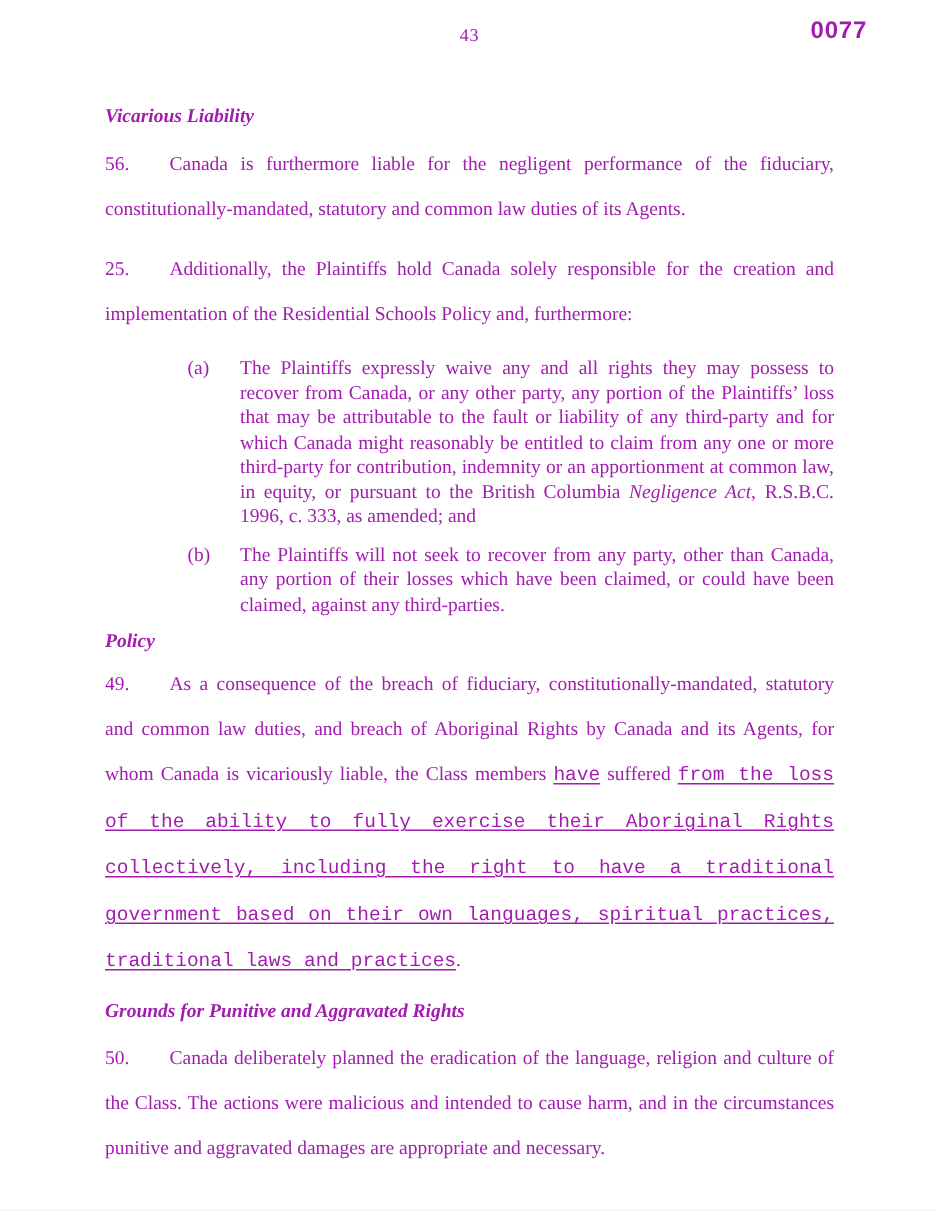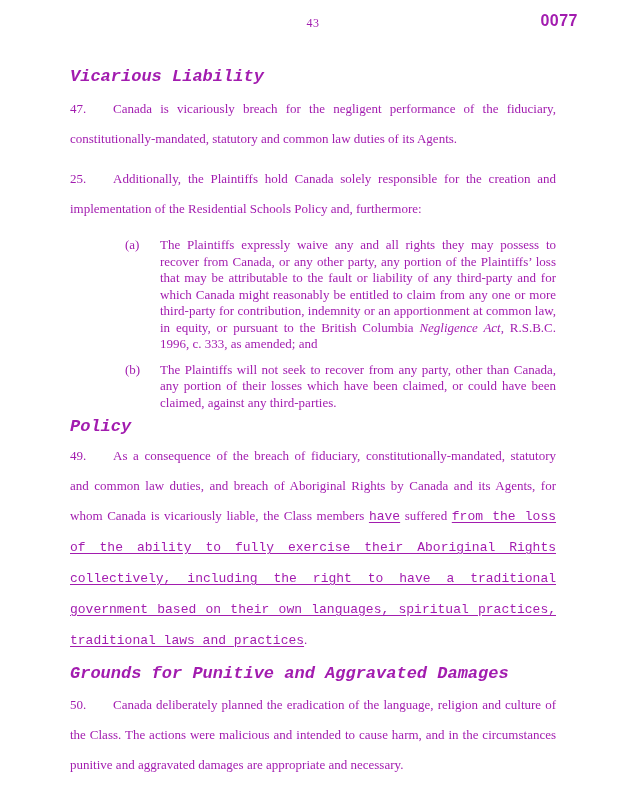--- a/index.html
+++ b/index.html
@@ -33,24 +33,23 @@
     right: -22px;
     top: 0;
     font-family: "Liberation Sans", "DejaVu Sans", sans-serif;
     font-weight: bold;
     font-size: 16px;
     letter-spacing: 0.5px;
   }
   .heading {
     font-weight: bold;
     font-style: italic;
-    font-size: 17px;
+    font-size: 13px;
     margin: 0;
     line-height: 17px;
-    font-family: Liberation Mono, monospace;
   }
   .h-vicarious { margin-top: 36px; }
   .h-damages   { margin-top: 7px; }
   .h-punitive  { margin-top: 9px; }
   .para {
     margin: 0;
     text-align: justify;
     line-height: 30px;
   }
   .p47 { margin-top: 9px; }
@@ -84,35 +83,35 @@
 
 <div class="page">
 
   <div class="header-row">
     <span class="pageno">43</span>
     <span class="stamp">0077</span>
   </div>
 
   <h2 class="heading h-vicarious">Vicarious Liability</h2>
 
-  <p class="para p47"><span class="num">47.</span><span>Canada is vicariously breach for the negligent performance of the fiduciary, constitutionally-mandated, statutory and common law duties of its Agents.</span></p>
+  <p class="para p47"><span class="num">56.</span><span>Canada is furthermore liable for the negligent performance of the fiduciary, constitutionally-mandated, statutory and common law duties of its Agents.</span></p>
 
   <p class="para p48"><span class="num">25.</span><span>Additionally, the Plaintiffs hold Canada solely responsible for the creation and implementation of the Residential Schools Policy and, furthermore:</span></p>
 
   <div class="sub sub-a">
     <span class="sublabel">(a)</span>
     <span class="subtext"><span>The Plaintiffs expressly waive any and all rights they may possess to recover from Canada, or any other party, any portion of the Plaintiffs’ loss that may be attributable to the fault or liability of any third-party and for which Canada might reasonably be entitled to claim from any one or more third-party for contribution, indemnity or an apportionment at common law, in equity, or pursuant to the British Columbia </span><span class="it">Negligence Act</span><span>, R.S.B.C. 1996, c. 333, as amended; and</span></span>
   </div>
 
   <div class="sub sub-b">
     <span class="sublabel">(b)</span>
     <span class="subtext">The Plaintiffs will not seek to recover from any party, other than Canada, any portion of their losses which have been claimed, or could have been claimed, against any third-parties.</span>
   </div>
 
   <h2 class="heading h-damages">Policy</h2>
 
   <p class="para p49"><span class="num">49.</span><span>As a consequence of the breach of fiduciary, constitutionally-mandated, statutory and common law duties, and breach of Aboriginal Rights by Canada and its Agents, for whom Canada is vicariously liable, the Class members </span><span class="ul">have</span><span> suffered </span><span class="ul">from the loss of the ability to fully exercise their Aboriginal Rights collectively, including the right to have a traditional government based on their own languages, spiritual practices, traditional laws and practices</span><span>.</span></p>
 
-  <h2 class="heading h-punitive">Grounds for Punitive and Aggravated Damages</h2>
+  <h2 class="heading h-punitive">Grounds for Punitive and Aggravated Rights</h2>
 
   <p class="para p50"><span class="num">50.</span><span>Canada deliberately planned the eradication of the language, religion and culture of the Class.  The actions were malicious and intended to cause harm, and in the circumstances punitive and aggravated damages are appropriate and necessary.</span></p>
 
 </div>
 
 </body></html>

